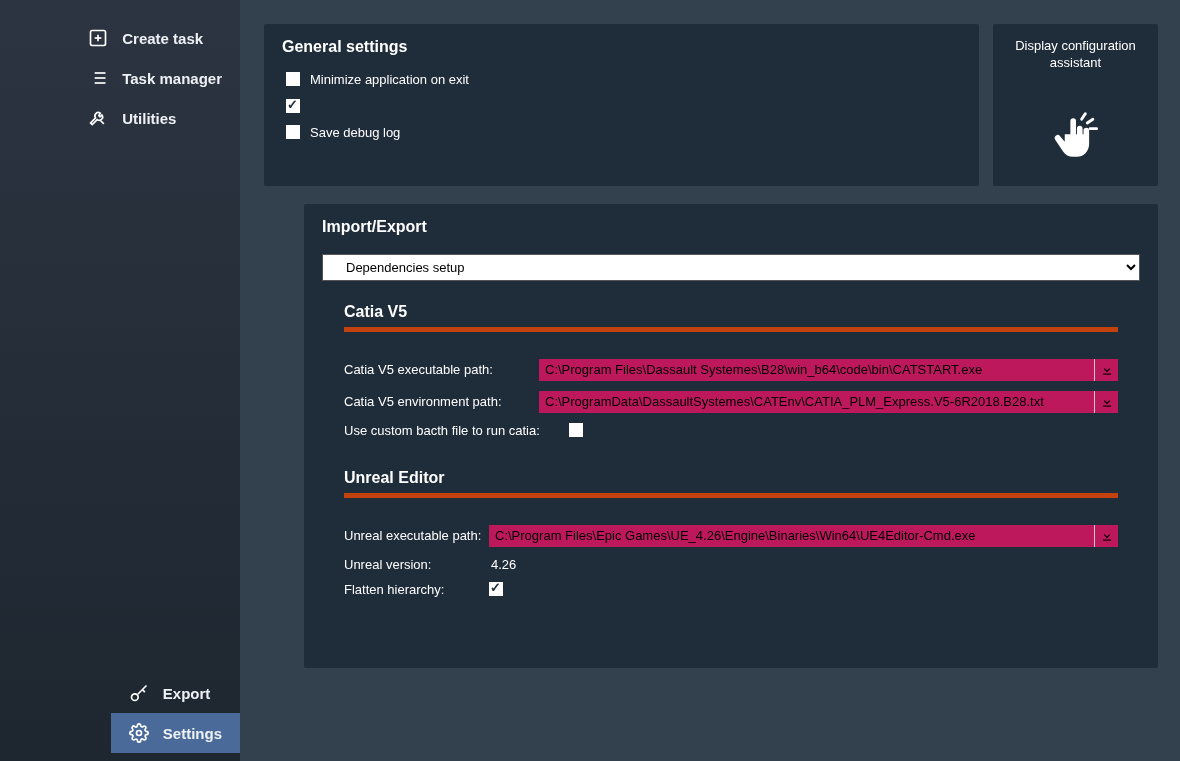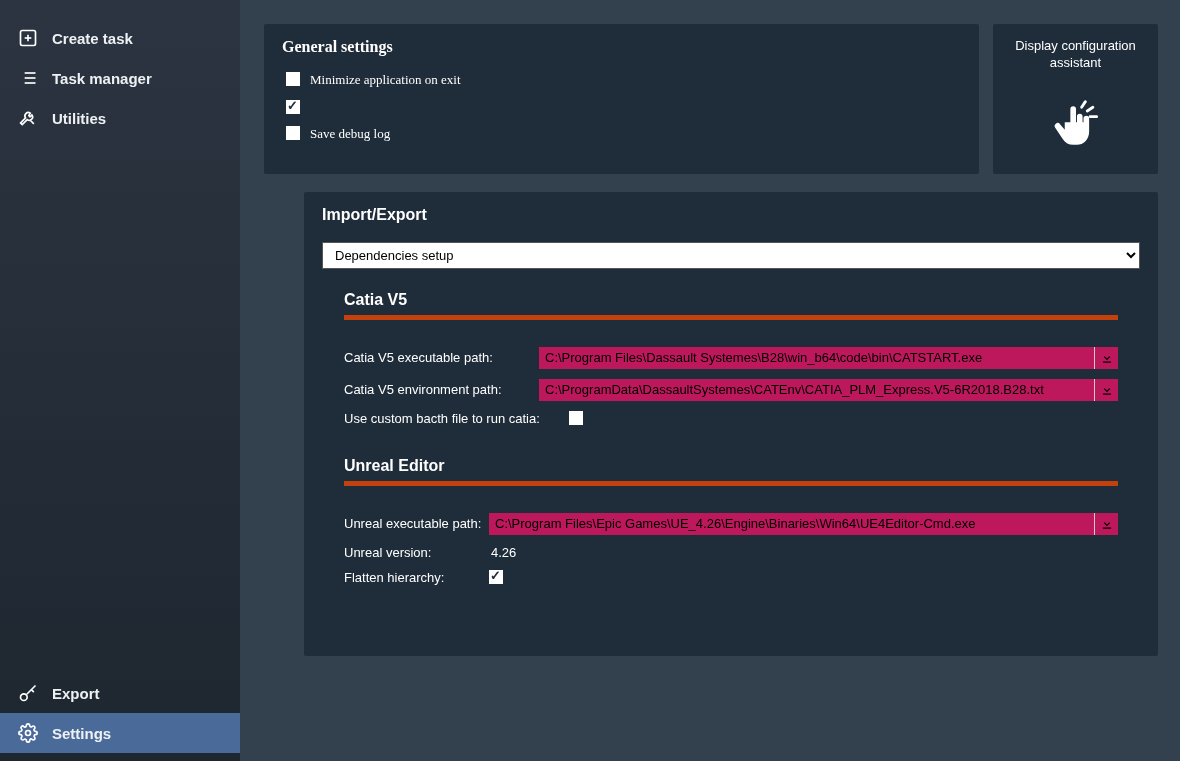--- a/index.html
+++ b/index.html
@@ -11,20 +11,21 @@
     height: 761px;
     overflow: hidden;
     display: flex;
   }
   .sidebar {
     width: 240px;
     background: linear-gradient(to bottom, #2b3440 0%, #1e2730 100%);
     display: flex;
     flex-direction: column;
     padding-top: 18px;
+    align-items: flex-end;
   }
   .sidebar-top { flex: 0 0 auto; }
   .sidebar-bottom { margin-top: auto; padding-bottom: 8px; }
   .side-item {
     display: flex;
     align-items: center;
     gap: 14px;
     padding: 10px 18px;
     color: #eef1f4;
     font-size: 15px;
@@ -46,29 +47,29 @@
   .panel {
     background: #1f2c3a;
     border-radius: 2px;
   }
   .panel-header {
     padding: 14px 18px 10px 18px;
     font-weight: 700;
     font-size: 16px;
     color: #fff;
   }
-  .general-panel { flex: 1; padding-bottom: 18px; font-family: Liberation Serif, serif; }
+  .general-panel { flex: 1; padding-bottom: 18px; }
   .assistant-panel {
     width: 165px;
     padding: 14px 10px;
     text-align: center;
     display: flex;
     flex-direction: column;
     align-items: center;
-    gap: 24px;
+    gap: 36px;
   }
   .assistant-panel .label { font-size: 13px; line-height: 1.3; }
   .assistant-icon svg { width: 60px; height: 60px; }
 
   .check-row {
     display: flex;
     align-items: flex-start;
     gap: 10px;
     padding: 6px 22px;
     font-size: 13px;
@@ -88,21 +89,21 @@
     font-size: 13px;
     font-weight: 900;
   }
 
   .import-panel { margin-top: 18px; padding-bottom: 40px; margin-left: 40px; }
   .select-wrap {
     margin: 8px 18px 22px 18px;
   }
   .select-wrap select {
     width: 100%;
-    padding: 4px 8px;
+    padding: 4px 19px;
     font-size: 13px;
     background: #fff;
     border: 1px solid #555;
     color: #000;
   }
 
   .section { padding: 0 40px; margin-bottom: 26px; }
   .section-title {
     font-weight: 700;
     font-size: 16px;

